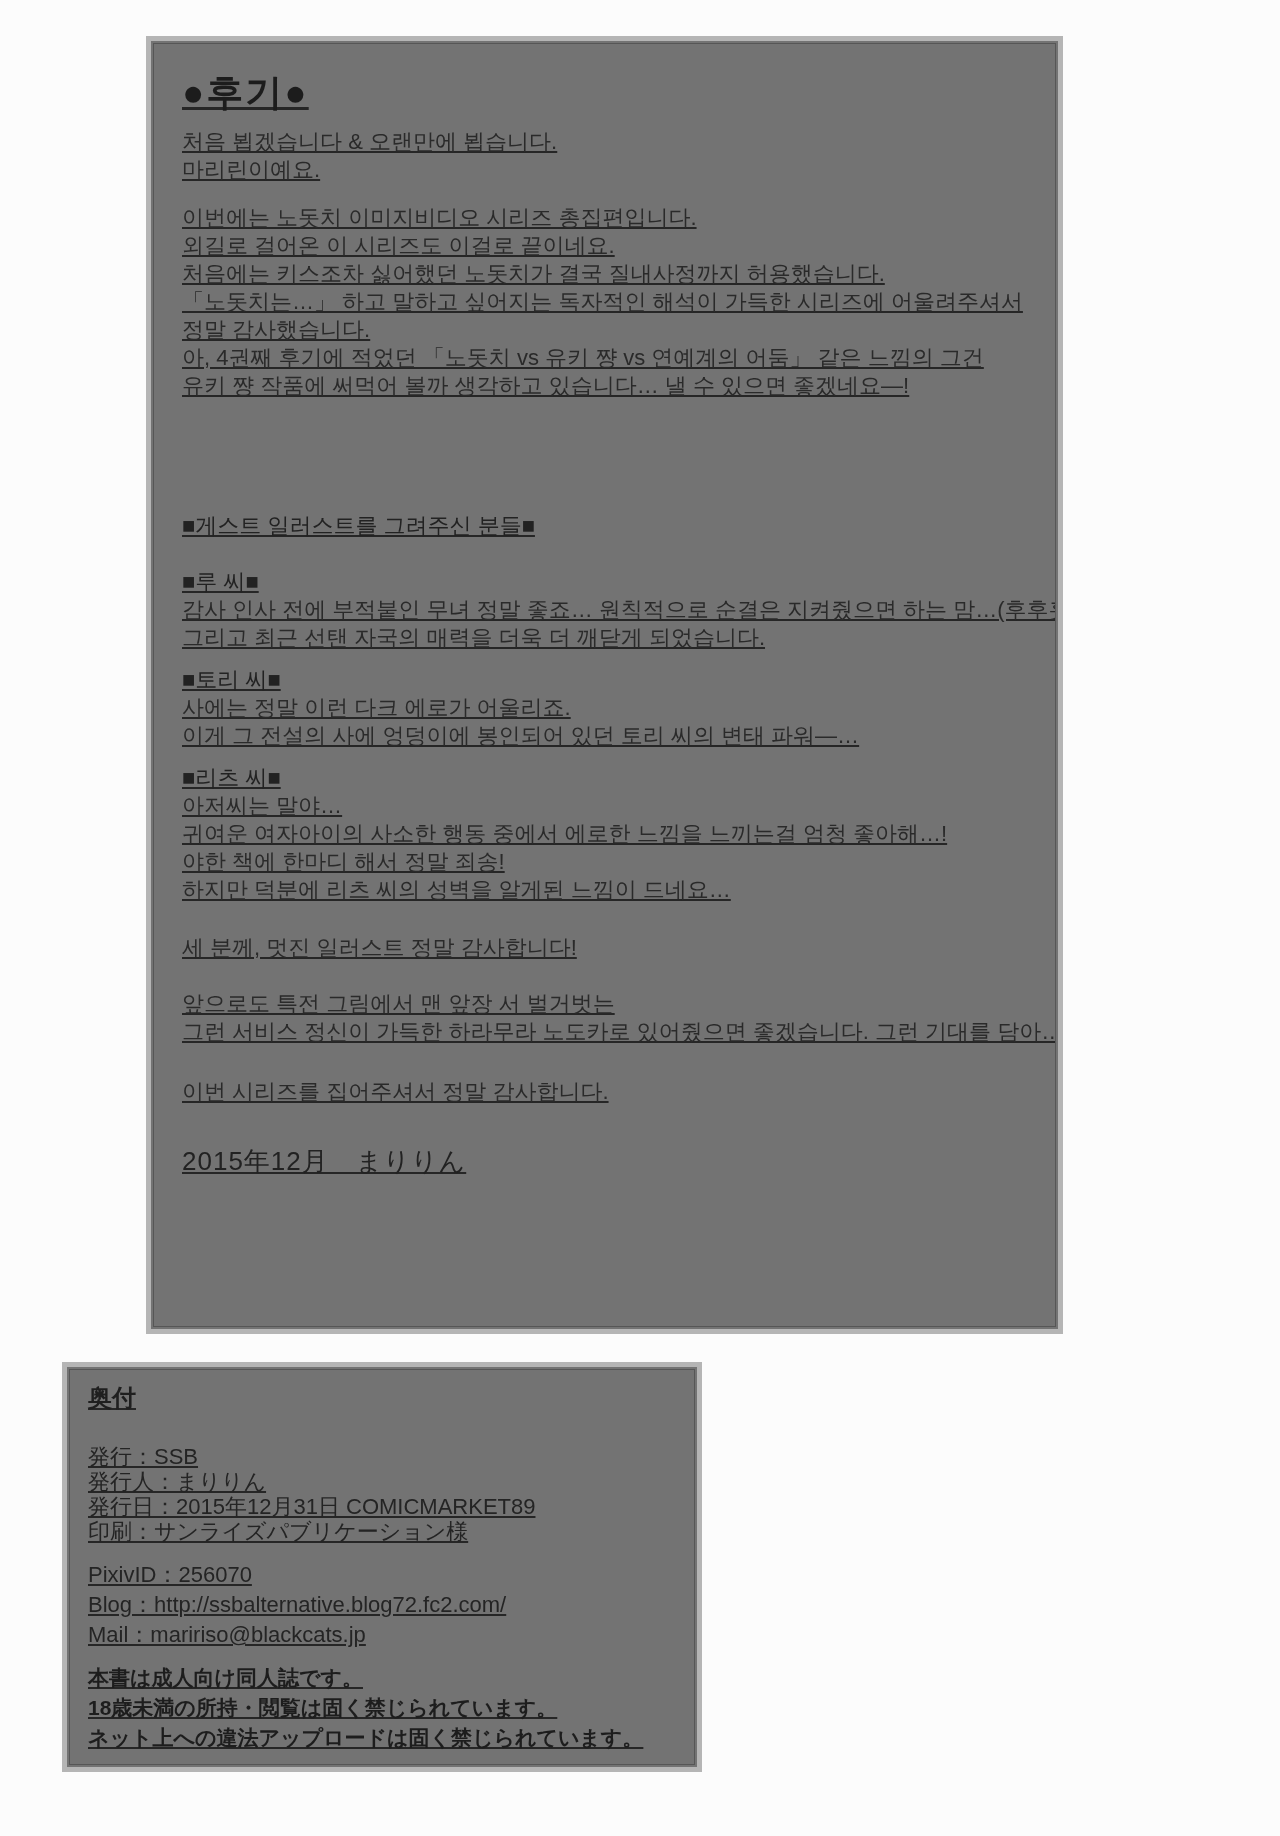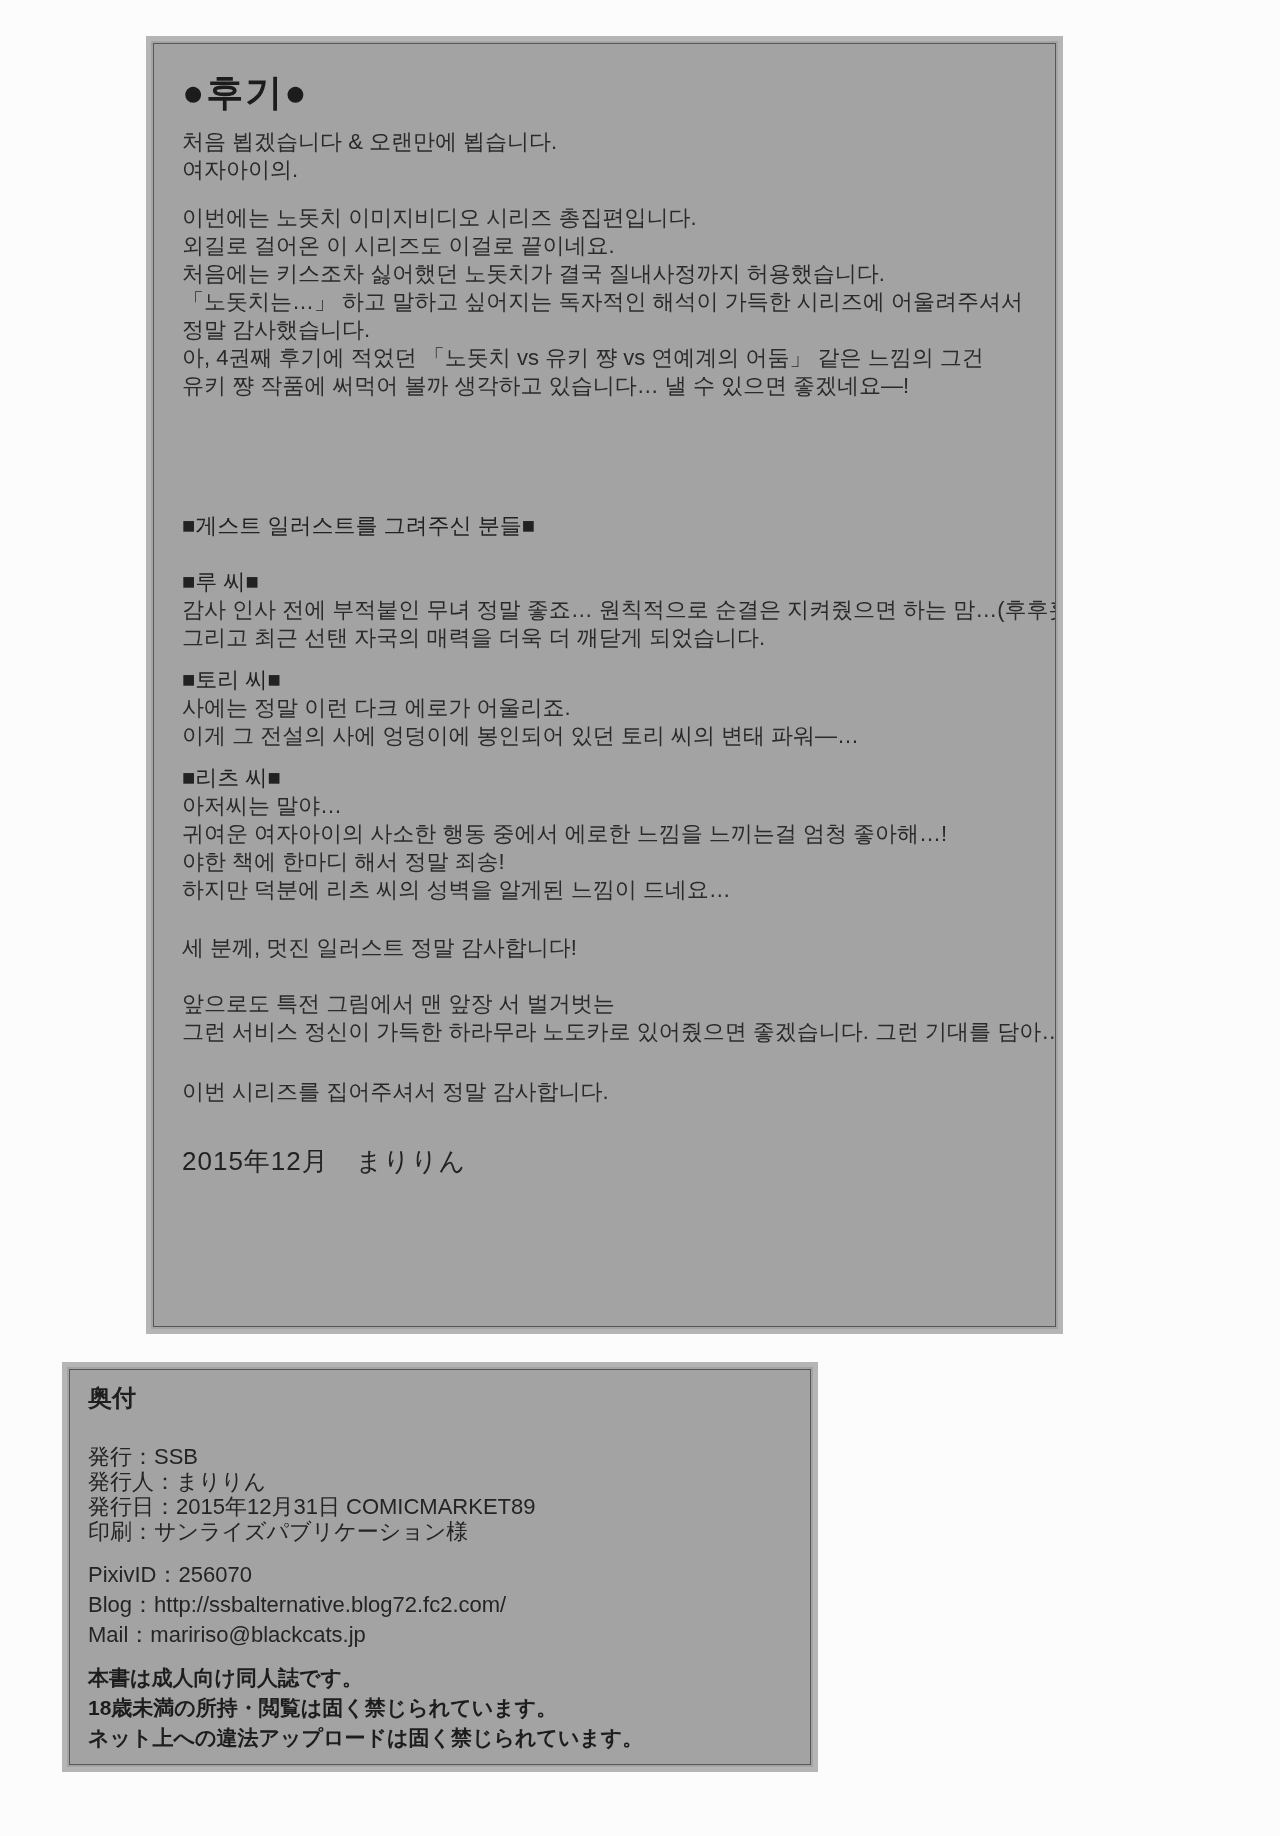--- a/index.html
+++ b/index.html
@@ -9,31 +9,32 @@
     color: #262626;
     font-family: "Liberation Sans", "DejaVu Sans", sans-serif;
     position: relative;
     overflow: hidden;
   }
   
   .frame {
     position: absolute;
     box-sizing: border-box;
     border: 5px solid #b5b5b5;
-    background: #a3a3a3;
+    background: #737373;
+    text-decoration: underline;
   }
   .frame-inner {
     box-sizing: border-box;
     border: 1px solid #565656;
     margin: 2px;
     height: calc(100% - 4px);
     overflow: hidden;
   }
   #afterword-box { left: 146px; top: 36px; width: 917px; height: 1298px; }
-  #colophon-box  { left: 62px;  top: 1362px; width: 756px; height: 410px; }
+  #colophon-box  { left: 62px;  top: 1362px; width: 640px; height: 410px; }
 
   .aw-content { padding: 28px 26px 0 28px; }
   .aw-title {
     font-size: 37px;
     font-weight: bold;
     letter-spacing: 2px;
     line-height: 42px;
     margin-bottom: 14px;
     color: #1c1c1c;
   }
@@ -74,21 +75,21 @@
 <body>
 
 <div class="frame" id="afterword-box">
   <div class="frame-inner">
     <div class="aw-content">
 
       <div class="aw-title">●후기●</div>
 
       <div class="para">
         <div class="aw-line">처음 뵙겠습니다 &amp; 오랜만에 뵙습니다.</div>
-        <div class="aw-line">여자아이의.</div>
+        <div class="aw-line">마리린이예요.</div>
       </div>
 
       <div class="para para-series">
         <div class="aw-line">이번에는 노돗치 이미지비디오 시리즈 총집편입니다.</div>
         <div class="aw-line">외길로 걸어온 이 시리즈도 이걸로 끝이네요.</div>
         <div class="aw-line">처음에는 키스조차 싫어했던 노돗치가 결국 질내사정까지 허용했습니다.</div>
         <div class="aw-line">「노돗치는…」 하고 말하고 싶어지는 독자적인 해석이 가득한 시리즈에 어울려주셔서</div>
         <div class="aw-line">정말 감사했습니다.</div>
         <div class="aw-line">아, 4권째 후기에 적었던 「노돗치 vs 유키 쨩 vs 연예계의 어둠」 같은 느낌의 그건</div>
         <div class="aw-line">유키 쨩 작품에 써먹어 볼까 생각하고 있습니다… 낼 수 있으면 좋겠네요―!</div>

